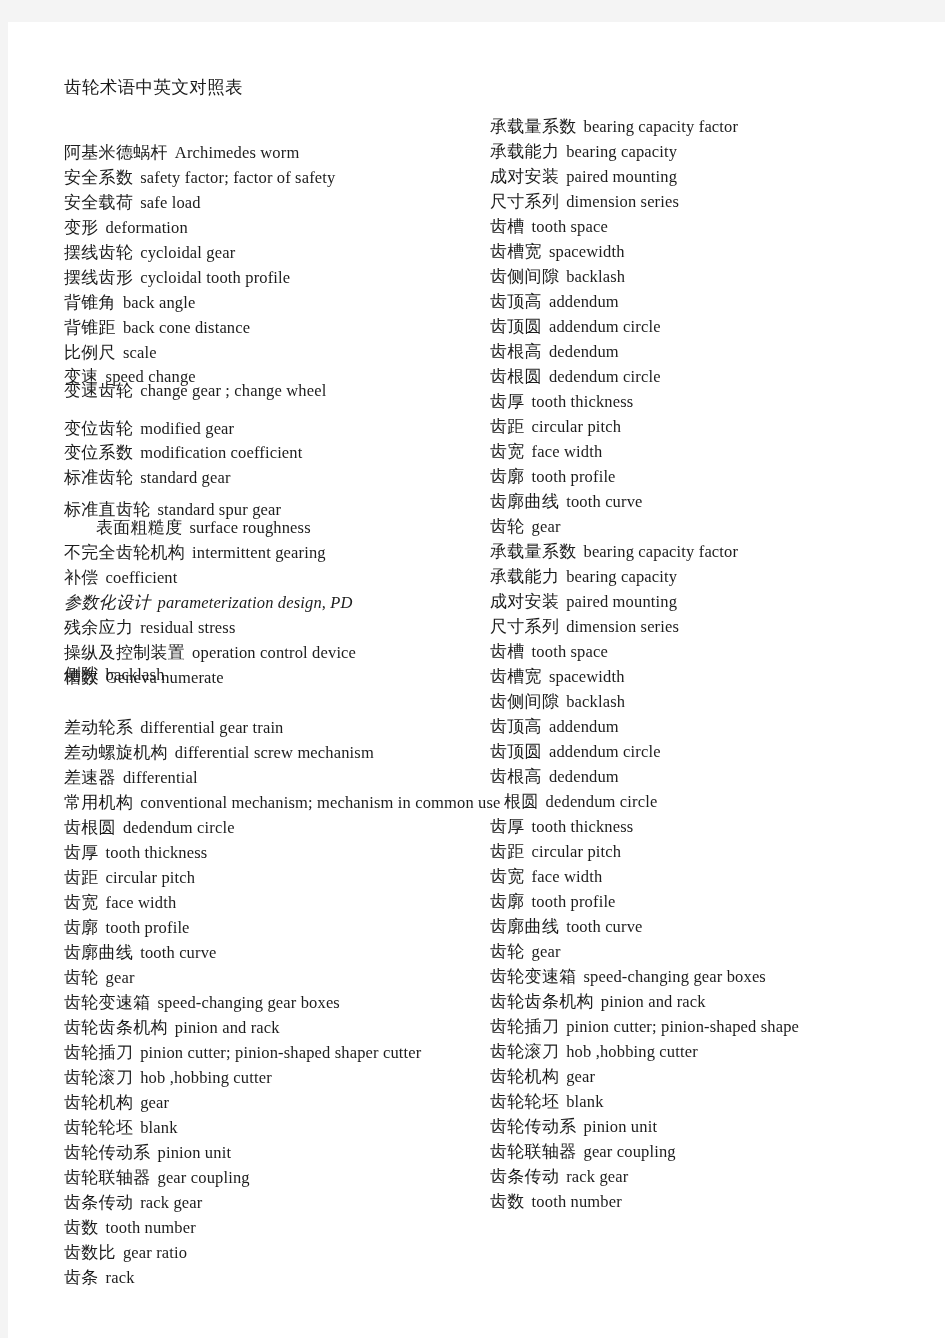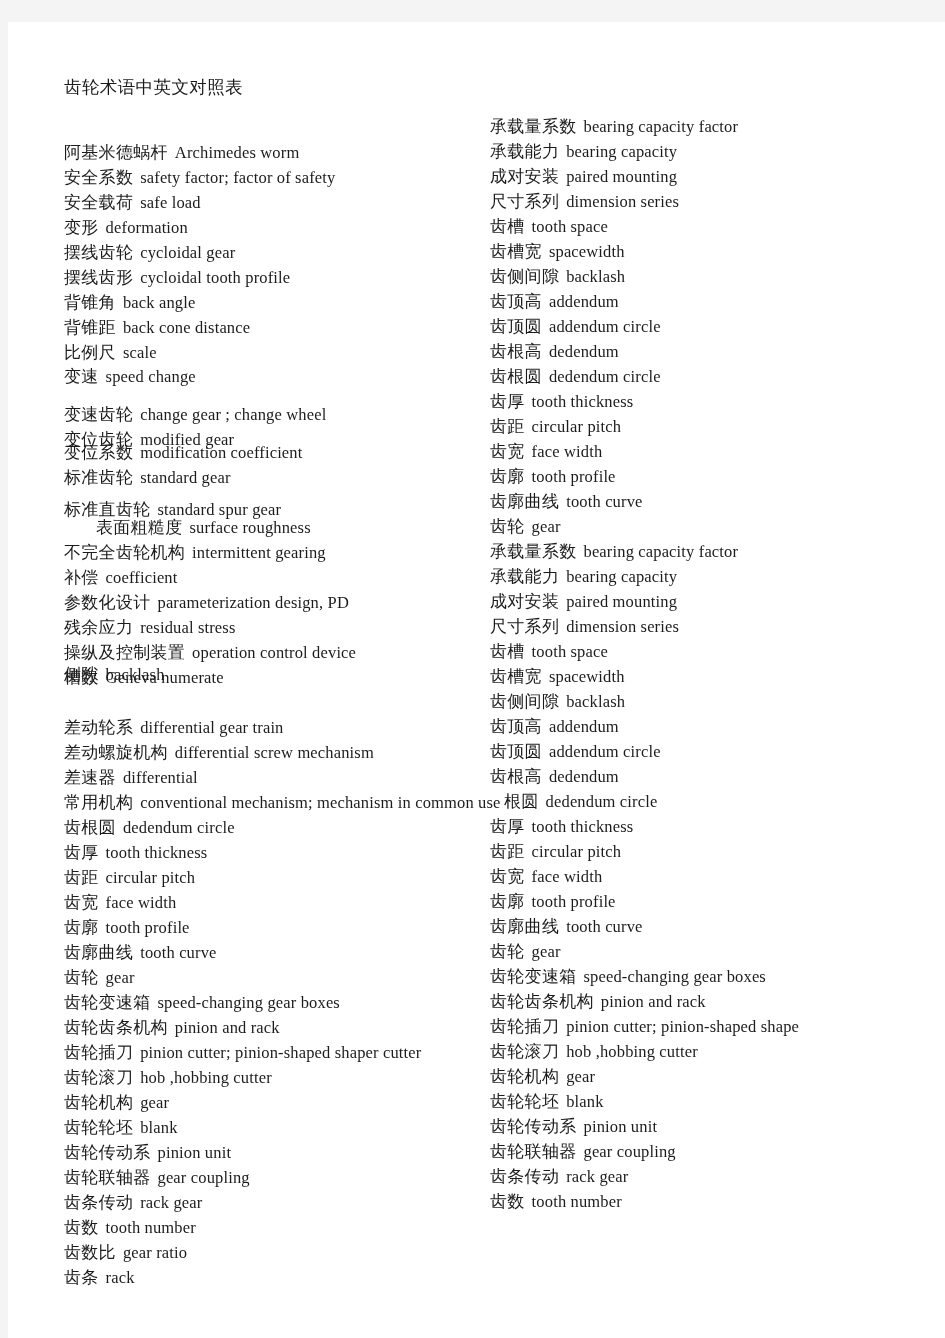--- a/index.html
+++ b/index.html
@@ -90,29 +90,29 @@
         <div class="term-line" style="top: 118px;"><span class="cn">阿基米德蜗杆</span><span class="gap"></span><span class="en">Archimedes worm</span></div>
         <div class="term-line" style="top: 143px;"><span class="cn">安全系数</span><span class="gap"></span><span class="en">safety  factor;  factor  of  safety</span></div>
         <div class="term-line" style="top: 168px;"><span class="cn">安全载荷</span><span class="gap"></span><span class="en">safe load</span></div>
         <div class="term-line" style="top: 193px;"><span class="cn">变形</span><span class="gap"></span><span class="en">deformation</span></div>
         <div class="term-line" style="top: 218px;"><span class="cn">摆线齿轮</span><span class="gap"></span><span class="en">cycloidal gear</span></div>
         <div class="term-line" style="top: 243px;"><span class="cn">摆线齿形</span><span class="gap"></span><span class="en">cycloidal  tooth  profile</span></div>
         <div class="term-line" style="top: 268px;"><span class="cn">背锥角</span><span class="gap"></span><span class="en">back angle</span></div>
         <div class="term-line" style="top: 293px;"><span class="cn">背锥距</span><span class="gap"></span><span class="en">back  cone  distance</span></div>
         <div class="term-line" style="top: 318px;"><span class="cn">比例尺</span><span class="gap"></span><span class="en">scale</span></div>
         <div class="term-line" style="top: 342px;"><span class="cn">变速</span><span class="gap"></span><span class="en">speed change</span></div>
-        <div class="term-line" style="top: 380px;"><span class="cn">变速齿轮</span><span class="gap"></span><span class="en">change  gear  ;  change  wheel</span></div>
-        <div class="term-line" style="top: 405px; font-family: Liberation Serif, serif;"><span class="cn">变位齿轮</span><span class="gap"></span><span class="en">modified gear</span></div>
+        <div class="term-line" style="top: 356px;"><span class="cn">变速齿轮</span><span class="gap"></span><span class="en">change  gear  ;  change  wheel</span></div>
+        <div class="term-line" style="top: 394px; font-family: Liberation Serif, serif;"><span class="cn">变位齿轮</span><span class="gap"></span><span class="en">modified gear</span></div>
         <div class="term-line" style="top: 418px;"><span class="cn">变位系数</span><span class="gap"></span><span class="en">modification coefficient</span></div>
         <div class="term-line" style="top: 443px;"><span class="cn">标准齿轮</span><span class="gap"></span><span class="en">standard gear</span></div>
         <div class="term-line" style="top: 468px; margin-top: 7px;"><span class="cn">标准直齿轮</span><span class="gap"></span><span class="en">standard spur gear</span></div>
         <div class="term-line" style="top: 493px; margin-left: 32px;"><span class="cn">表面粗糙度</span><span class="gap"></span><span class="en">surface roughness</span></div>
         <div class="term-line" style="top: 518px;"><span class="cn">不完全齿轮机构</span><span class="gap"></span><span class="en">intermittent gearing</span></div>
         <div class="term-line" style="top: 543px;"><span class="cn">补偿</span><span class="gap"></span><span class="en">coefficient</span></div>
-        <div class="term-line" style="top: 568px;"><span class="cn">参数化设计</span><span class="gap"></span><span class="en">parameterization  design,  PD</span></div>
+        <div class="term-line" style="top: 568px; font-style: italic;"><span class="cn">参数化设计</span><span class="gap"></span><span class="en">parameterization  design,  PD</span></div>
         <div class="term-line" style="top: 593px;"><span class="cn">残余应力</span><span class="gap"></span><span class="en">residual stress</span></div>
         <div class="term-line" style="top: 618px;"><span class="cn">操纵及控制装置</span><span class="gap"></span><span class="en">operation  control  device</span></div>
         <div class="term-line" style="top: 643px;"><span class="cn">槽数</span><span class="gap"></span><span class="en">Geneva numerate</span></div>
         <div class="term-line" style="top: 640px;"><span class="cn">侧隙</span><span class="gap"></span><span class="en">backlash</span></div>
         <div class="term-line" style="top: 693px;"><span class="cn">差动轮系</span><span class="gap"></span><span class="en">differential  gear  train</span></div>
         <div class="term-line" style="top: 718px;"><span class="cn">差动螺旋机构</span><span class="gap"></span><span class="en">differential  screw  mechanism</span></div>
         <div class="term-line" style="top: 743px;"><span class="cn">差速器</span><span class="gap"></span><span class="en">differential</span></div>
         <div class="term-line wide" style="top: 768px;"><span class="cn">常用机构</span><span class="gap"></span><span class="en">conventional  mechanism;  mechanism  in  common  use</span></div>
         <div class="term-line" style="top: 793px;"><span class="cn">齿根圆</span><span class="gap"></span><span class="en">dedendum circle</span></div>
         <div class="term-line" style="top: 818px;"><span class="cn">齿厚</span><span class="gap"></span><span class="en">tooth thickness</span></div>

